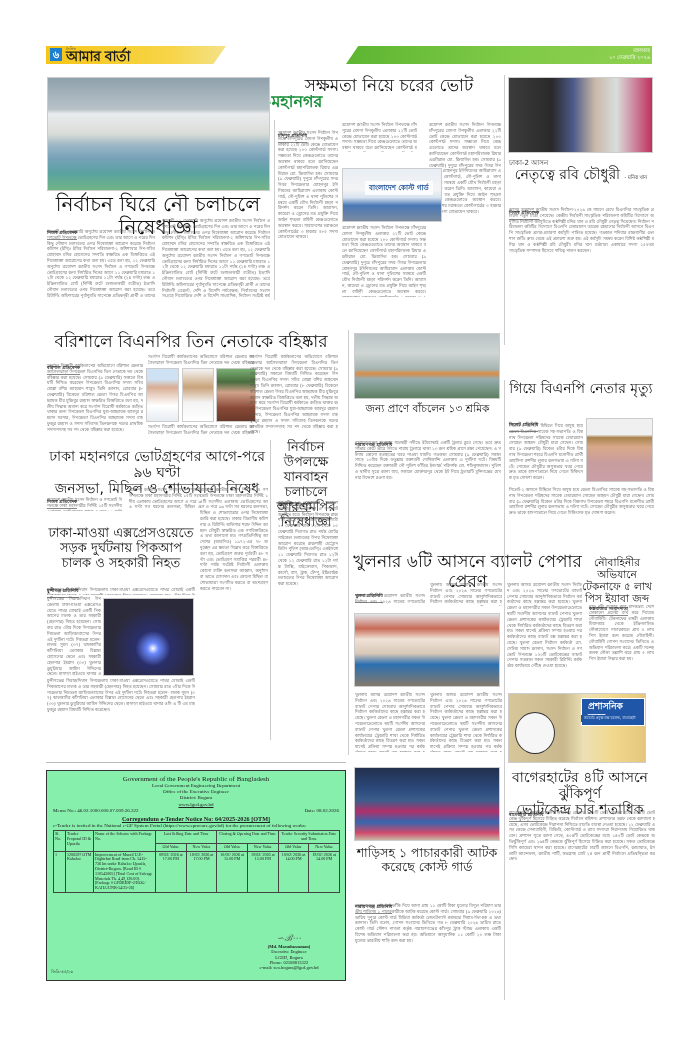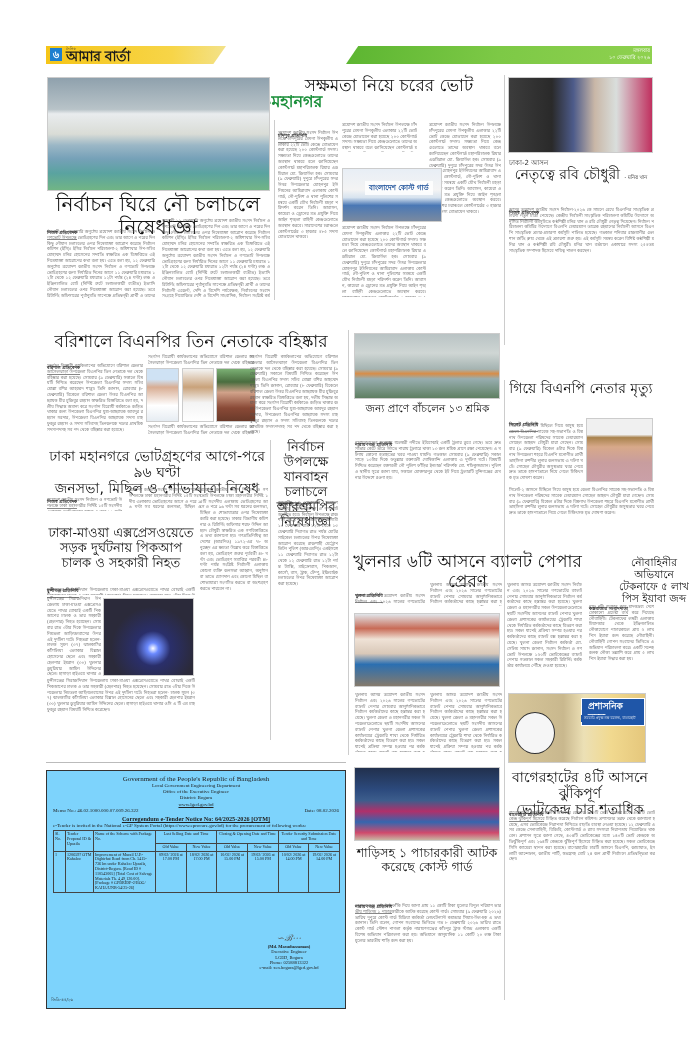--- a/index.html
+++ b/index.html
@@ -49,21 +49,21 @@
   .kicker { font: 7px "DejaVu Sans", sans-serif; color: #333; }
   .byline { font: bold 4.5px "DejaVu Sans", sans-serif; color: #222; padding-bottom: 2px; border-bottom: 1px solid #888; display: inline-block; }
 
   
   .txt { font: 4.2px/5.8px "DejaVu Serif", serif; color: #555; text-align: justify; overflow: hidden; word-break: break-all; }
 
   .rule-v { background: #ccc; width: 1px; }
   .rule-h { background: #bbb; height: 1px; }
 
   
-  .tender { left: 46px; top: 770px; width: 300px; height: 239px; border: 1.5px solid #333; background: #7dd3fc; font-family: "Liberation Serif", serif; color: #222; }
+  .tender { left: 46px; top: 770px; width: 300px; height: 211px; border: 1.5px solid #333; background: #86efac; font-family: "Liberation Serif", serif; color: #222; }
   .tender .c { text-align: center; }
   .t-gov { font-size: 7px; line-height: 8px; }
   .t-sm { font-size: 5px; line-height: 6.2px; }
   .t-bold { font-weight: bold; text-decoration: underline; font-size: 6.2px; }
   .tender table { border-collapse: collapse; width: 287px; margin-left: 6px; font-size: 4.1px; line-height: 4.8px; }
   .tender td, .tender th { border: 0.6px solid #444; padding: 1px; vertical-align: top; font-weight: normal; text-align: left; }
   .tender th.cen, .tender td.cen { text-align: center; }
   .sig { font-size: 4.5px; line-height: 5.3px; text-align: center; }
   .signature { font: italic 9px "DejaVu Serif", serif; color: #555; }
 </style>
@@ -165,21 +165,21 @@
 
 <div class="abs hl hl-xl" style="left:350px;top:552px;width:235px;font-size:17px;">খুলনার ৬টি আসনে ব্যালট পেপার প্রেরণ</div>
 <div class="abs" style="left:355px;top:582px;"><span class="byline">খুলনা প্রতিনিধি</span></div>
 <div class="abs txt" style="left:355px;top:593px;width:70px;height:12px;">খুলনায় আসন্ন ত্রয়োদশ জাতীয় সংসদ নির্বাচন এবং ২০২৬ সালের গণভোটের ব্যালট পেপার সোমবার আনুষ্ঠানিকভাবে নির্বাচন কর্মকর্তাদের কাছে হস্তান্তর করা হয়েছে। খুলনা জেলা ও মহানগরীর সকল উপজেলাগুলোতে ছয়টি সংসদীয় আসনের ব্যালট পেপার খুলনা জেলা প্রশাসকের কার্যালয়ের ট্রেজারি শাখা থেকে নির্ধারিত কর্মকর্তাদের কাছে বিতরণ করা হয়। সকল ধাপেই প্রক্রিয়া সম্পন্ন হওয়ার পর কর্মকর্তাদের কাছে ব্যালট বক্স হস্তান্তর করা হয়েছে। খুলনা জেলা নির্বাচন কর্মকর্তা মো. সেলিম সামাদ জানান, সংসদ নির্বাচন ও গণভোট উপলক্ষে ১৫০টি ভোটকেন্দ্রের ব্যালট পেপার গতকাল সকল সহকারী রিটার্নিং কর্মকর্তার কার্যালয়ে পৌঁছে দেওয়া হয়েছে।</div>
 <div class="abs txt" style="left:430px;top:582px;width:72px;height:24px;">খুলনায় আসন্ন ত্রয়োদশ জাতীয় সংসদ নির্বাচন এবং ২০২৬ সালের গণভোটের ব্যালট পেপার সোমবার আনুষ্ঠানিকভাবে নির্বাচন কর্মকর্তাদের কাছে হস্তান্তর করা হয়েছে। খুলনা জেলা ও মহানগরীর সকল উপজেলাগুলোতে ছয়টি সংসদীয় আসনের ব্যালট পেপার খুলনা জেলা প্রশাসকের কার্যালয়ের ট্রেজারি শাখা থেকে নির্ধারিত কর্মকর্তাদের কাছে বিতরণ করা হয়। সকল ধাপেই প্রক্রিয়া সম্পন্ন হওয়ার পর কর্মকর্তাদের কাছে ব্যালট বক্স হস্তান্তর করা হয়েছে। খুলনা জেলা নির্বাচন কর্মকর্তা মো. সেলিম সামাদ জানান, সংসদ নির্বাচন ও গণভোট উপলক্ষে ১৫০টি ভোটকেন্দ্রের ব্যালট পেপার গতকাল সকল সহকারী রিটার্নিং কর্মকর্তার কার্যালয়ে পৌঁছে দেওয়া হয়েছে।</div>
 <div class="abs txt" style="left:507px;top:582px;width:75px;height:110px;">খুলনায় আসন্ন ত্রয়োদশ জাতীয় সংসদ নির্বাচন এবং ২০২৬ সালের গণভোটের ব্যালট পেপার সোমবার আনুষ্ঠানিকভাবে নির্বাচন কর্মকর্তাদের কাছে হস্তান্তর করা হয়েছে। খুলনা জেলা ও মহানগরীর সকল উপজেলাগুলোতে ছয়টি সংসদীয় আসনের ব্যালট পেপার খুলনা জেলা প্রশাসকের কার্যালয়ের ট্রেজারি শাখা থেকে নির্ধারিত কর্মকর্তাদের কাছে বিতরণ করা হয়। সকল ধাপেই প্রক্রিয়া সম্পন্ন হওয়ার পর কর্মকর্তাদের কাছে ব্যালট বক্স হস্তান্তর করা হয়েছে। খুলনা জেলা নির্বাচন কর্মকর্তা মো. সেলিম সামাদ জানান, সংসদ নির্বাচন ও গণভোট উপলক্ষে ১৫০টি ভোটকেন্দ্রের ব্যালট পেপার গতকাল সকল সহকারী রিটার্নিং কর্মকর্তার কার্যালয়ে পৌঁছে দেওয়া হয়েছে।</div>
 <div class="abs photo ph-ballot" style="left:354px;top:613px;width:146px;height:74px;"></div>
 <div class="abs txt" style="left:355px;top:692px;width:70px;height:60px;">খুলনায় আসন্ন ত্রয়োদশ জাতীয় সংসদ নির্বাচন এবং ২০২৬ সালের গণভোটের ব্যালট পেপার সোমবার আনুষ্ঠানিকভাবে নির্বাচন কর্মকর্তাদের কাছে হস্তান্তর করা হয়েছে। খুলনা জেলা ও মহানগরীর সকল উপজেলাগুলোতে ছয়টি সংসদীয় আসনের ব্যালট পেপার খুলনা জেলা প্রশাসকের কার্যালয়ের ট্রেজারি শাখা থেকে নির্ধারিত কর্মকর্তাদের কাছে বিতরণ করা হয়। সকল ধাপেই প্রক্রিয়া সম্পন্ন হওয়ার পর কর্মকর্তাদের কাছে ব্যালট বক্স হস্তান্তর করা হয়েছে। খুলনা জেলা নির্বাচন কর্মকর্তা মো. সেলিম সামাদ জানান, সংসদ নির্বাচন ও গণভোট উপলক্ষে ১৫০টি ভোটকেন্দ্রের ব্যালট পেপার গতকাল সকল সহকারী রিটার্নিং কর্মকর্তার কার্যালয়ে পৌঁছে দেওয়া হয়েছে।</div>
 <div class="abs txt" style="left:430px;top:692px;width:72px;height:60px;">খুলনায় আসন্ন ত্রয়োদশ জাতীয় সংসদ নির্বাচন এবং ২০২৬ সালের গণভোটের ব্যালট পেপার সোমবার আনুষ্ঠানিকভাবে নির্বাচন কর্মকর্তাদের কাছে হস্তান্তর করা হয়েছে। খুলনা জেলা ও মহানগরীর সকল উপজেলাগুলোতে ছয়টি সংসদীয় আসনের ব্যালট পেপার খুলনা জেলা প্রশাসকের কার্যালয়ের ট্রেজারি শাখা থেকে নির্ধারিত কর্মকর্তাদের কাছে বিতরণ করা হয়। সকল ধাপেই প্রক্রিয়া সম্পন্ন হওয়ার পর কর্মকর্তাদের কাছে ব্যালট বক্স হস্তান্তর করা হয়েছে। খুলনা জেলা নির্বাচন কর্মকর্তা মো. সেলিম সামাদ জানান, সংসদ নির্বাচন ও গণভোট উপলক্ষে ১৫০টি ভোটকেন্দ্রের ব্যালট পেপার গতকাল সকল সহকারী রিটার্নিং কর্মকর্তার কার্যালয়ে পৌঁছে দেওয়া হয়েছে।</div>
 
-<div class="abs hl hl-s" style="left:618px;top:556px;width:72px;font-size:10.5px;">
+<div class="abs hl hl-s" style="left:581px;top:556px;width:72px;font-size:10.5px;">
   <div>নৌবাহিনীর অভিযানে</div>
   <div>টেকনাফে ৫ লাখ</div>
   <div>পিস ইয়াবা জব্দ</div>
 </div>
 <div class="abs" style="left:589px;top:595px;"><span class="byline">কক্সবাজার সংবাদদাতা</span></div>
 <div class="abs txt" style="left:589px;top:604px;width:65px;height:88px;">নাফ নদী ব্যবহার করে মাদকদ্রব্য দেশে ঢোকানো প্রচেষ্টা ব্যর্থ করে দিয়েছে নৌবাহিনী। টেকনাফের লম্বরী এলাকায় মিয়ানমার থেকে ইঞ্জিনচালিত নৌকাযোগে পাচারকালে প্রায় ৫ লাখ পিস ইয়াবা জব্দ করেছে নৌবাহিনী। নৌবাহিনী গোপন সংবাদের ভিত্তিতে এ অভিযান পরিচালনা করে। একটি সন্দেহজনক নৌকা তল্লাশি করে প্রায় ৫ লাখ পিস ইয়াবা উদ্ধার করা হয়।</div>
 
 <div class="abs photo ph-cctv" style="left:508px;top:693px;width:138px;height:70px;">
   <div class="sign" style="position:absolute;left:72px;top:4px;">প্রশাসনিক ভবন</div>
   <div style="position:absolute;left:72px;top:21px;background:#1f56a8;color:#fff;font:3.5px 'DejaVu Sans',sans-serif;padding:1px 3px;">সরকারি প্রফুল্ল চন্দ্র কলেজ, বাগেরহাট</div>

